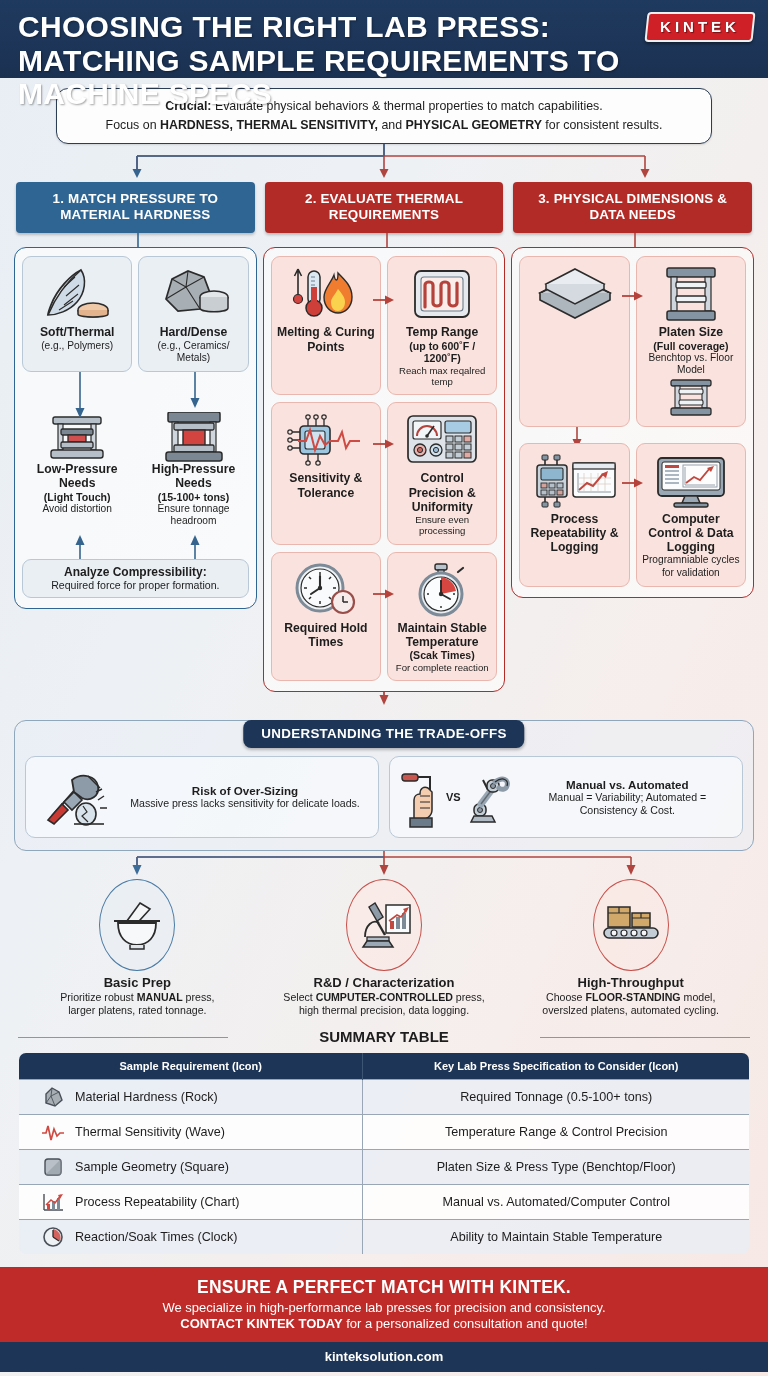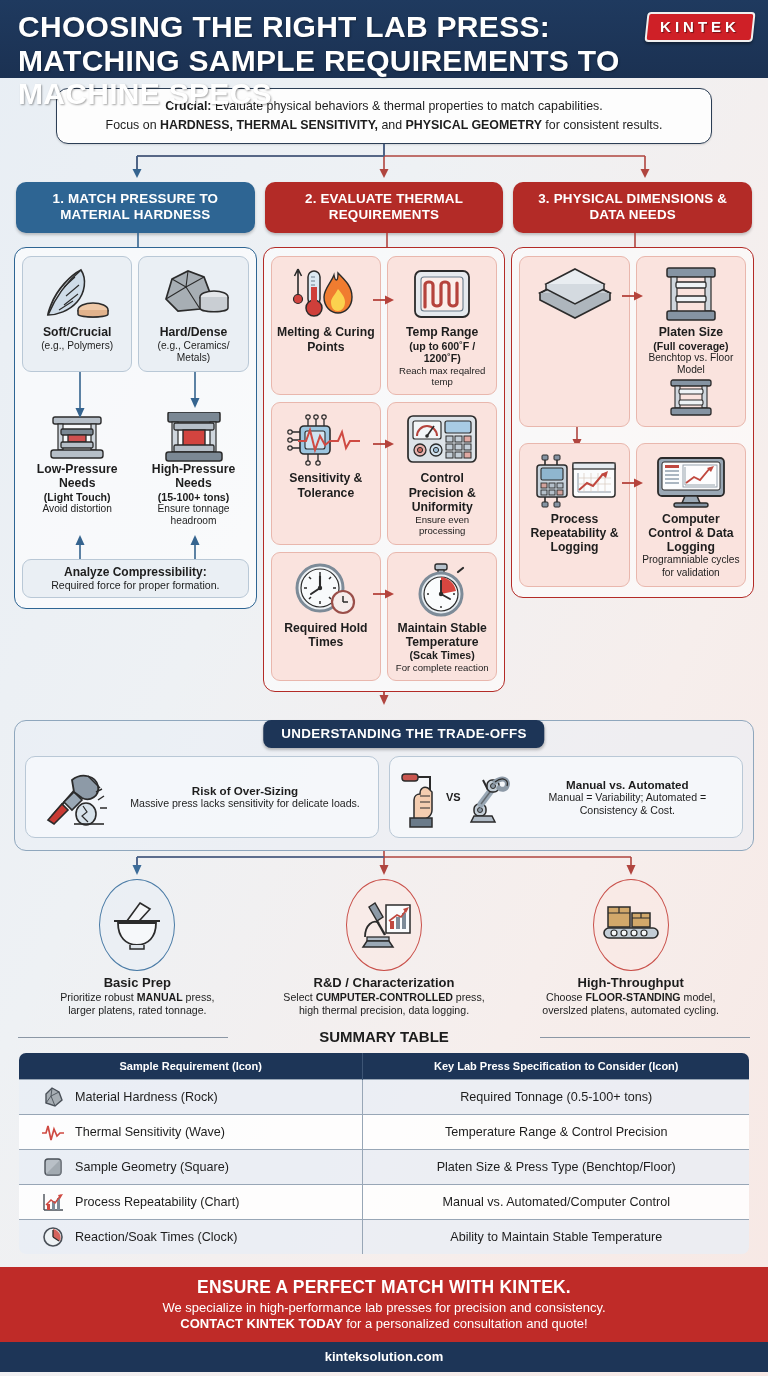--- a/index.html
+++ b/index.html
@@ -76,21 +76,21 @@
 
   
   .cols {
     display: flex;
     gap: 6px;
     padding: 0 14px;
     align-items: flex-start;
   }
   .col { flex: 1 1 0; min-width: 0; position: relative; }
   .col-head {
-    border-radius: 10px;
+    border-radius: 4px;
     color: #fff;
     text-align: center;
     font-weight: bold;
     font-size: 13.4px;
     line-height: 1.2;
     padding: 9px 6px 10px 6px;
     margin: 0 2px;
     box-shadow: 0 2px 3px rgba(0,0,0,.22);
     letter-spacing: .2px;
   }
@@ -142,21 +142,21 @@
 
   
   .hx { position: absolute; }
 
   
   .tradeoff-wrap { padding: 0 14px; position: relative; margin-top: 8px; }
   .tradeoff-title {
     position: absolute; left: 50%; top: 0; transform: translate(-50%,0);
     background: #1d3557; color: #fff; font-weight: bold; font-size: 13.4px;
     border-radius: 8px; padding: 6px 18px 7px 18px; letter-spacing: .3px;
-    z-index: 3; box-shadow: 0 2px 3px rgba(0,0,0,.25); margin-left: 20px;
+    z-index: 3; box-shadow: 0 2px 3px rgba(0,0,0,.25);
   }
   .tradeoff-box {
     margin-top: 14px;
     border: 1.5px solid #8fa7bd;
     border-radius: 12px;
     background: rgba(233,239,245,.55);
     padding: 35px 10px 12px 10px;
     display: flex; gap: 10px;
   }
   .tradeoff-item {
@@ -283,21 +283,21 @@
           <div class="card blue">
             <div class="icon-box">
               <svg width="84" height="58" viewBox="0 0 84 58">
                 <path d="M46 5 C36 10 22 24 16 40 C14 45 13 48 13 50" stroke="#2b2b2b" stroke-width="1.8" fill="none"></path>
                 <path d="M46 5 C52 14 50 28 42 37 C34 46 22 50 13 50 C18 38 28 20 46 5 Z" fill="#cfdce8" stroke="#2b2b2b" stroke-width="1.6"></path>
                 <path d="M40 12 L29 22 M44 20 L31 31 M43 29 L29 40 M38 36 L24 45" stroke="#2b2b2b" stroke-width="1.1" fill="none"></path>
                 <ellipse cx="58" cy="45" rx="15" ry="7" fill="#efc9a8" stroke="#2b2b2b" stroke-width="1.5"></ellipse>
                 <path d="M43 45 L43 49 C43 53 73 53 73 49 L73 45" fill="#e2b38c" stroke="#2b2b2b" stroke-width="1.5"></path>
               </svg>
             </div>
-            <div class="t1">Soft/Crucial</div>
+            <div class="t1">Soft/Thermal</div>
             <div class="t3">(e.g., Polymers)</div>
           </div>
           <div class="card blue">
             <div class="icon-box">
               <svg width="84" height="58" viewBox="0 0 84 58">
                 <path d="M20 14 L36 6 L52 12 L58 28 L48 44 L26 46 L14 34 Z" fill="#a7aeb4" stroke="#2b2b2b" stroke-width="1.7"></path>
                 <path d="M36 6 L34 22 L52 12 M34 22 L14 34 M34 22 L48 44" stroke="#2b2b2b" stroke-width="1.1" fill="none"></path>
                 <path d="M20 14 L34 22" stroke="#2b2b2b" stroke-width="1.1" fill="none"></path>
                 <ellipse cx="62" cy="32" rx="14" ry="6" fill="#e3e6e9" stroke="#2b2b2b" stroke-width="1.5"></ellipse>
                 <path d="M48 32 L48 43 C48 48 76 48 76 43 L76 32" fill="#c9ced3" stroke="#2b2b2b" stroke-width="1.5"></path>

